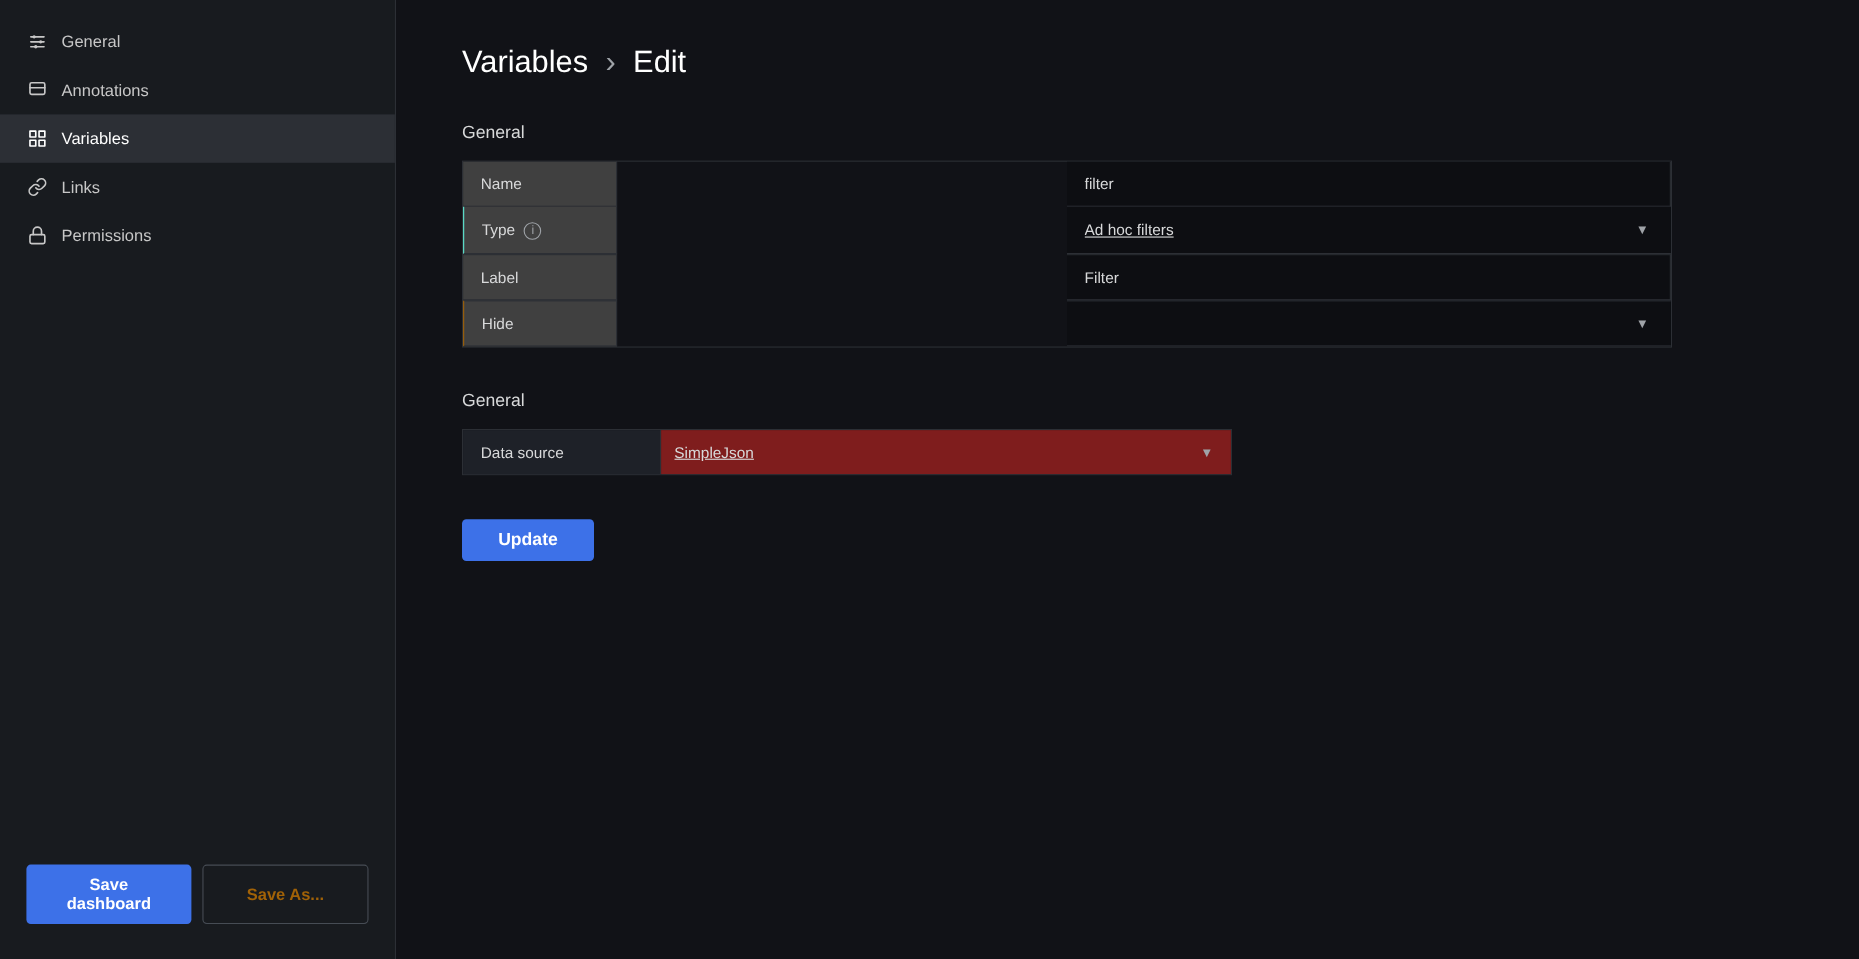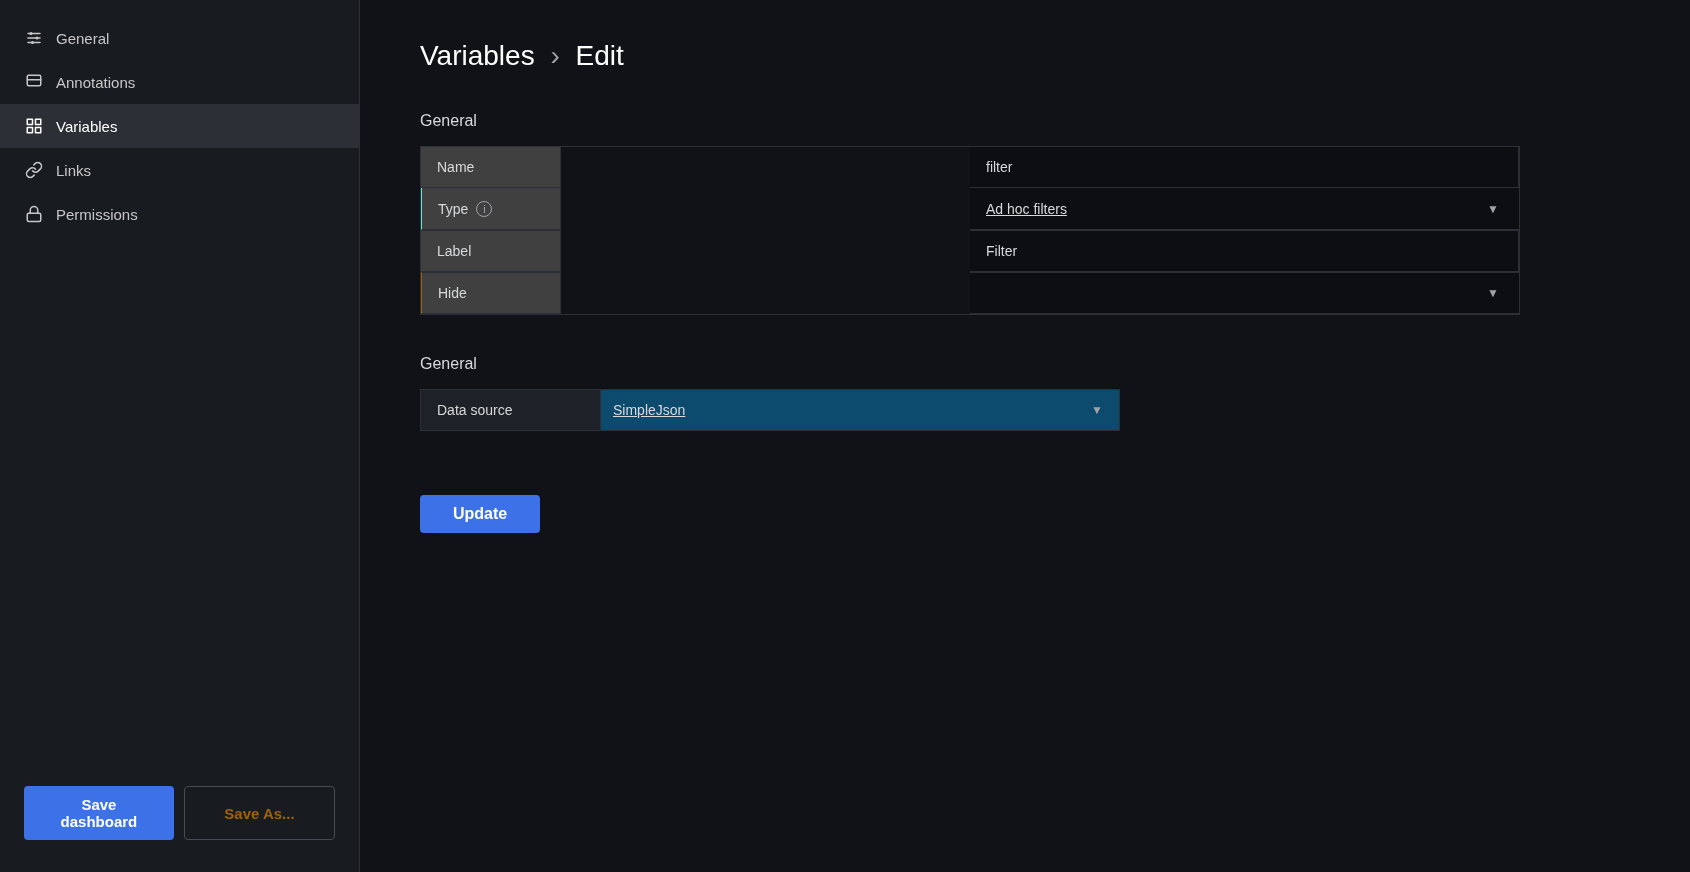--- a/index.html
+++ b/index.html
@@ -217,38 +217,37 @@
       background: #1e2128;
       border-right: 1px solid #2c2f35;
       padding: 12px 16px;
       display: flex;
       align-items: center;
       min-width: 180px;
       font-size: 14px;
       color: #d8d9da;
     }
     .opt-select {
-      background: #0c4a6e;
+      background: #7f1d1d;
       padding: 8px 12px;
       display: flex;
       align-items: center;
     }
 
     
     .btn-update {
       background: #3d71e8;
       color: #fff;
       border: none;
       border-radius: 4px;
       padding: 10px 20px;
       font-size: 16px;
       font-weight: 600;
       cursor: pointer;
       min-width: 120px;
-      margin-top: 24px;
     }
 
     
     svg { display: inline-block; vertical-align: middle; }
   </style>
 </head>
 <body>
 
 <aside class="sidebar">
 

